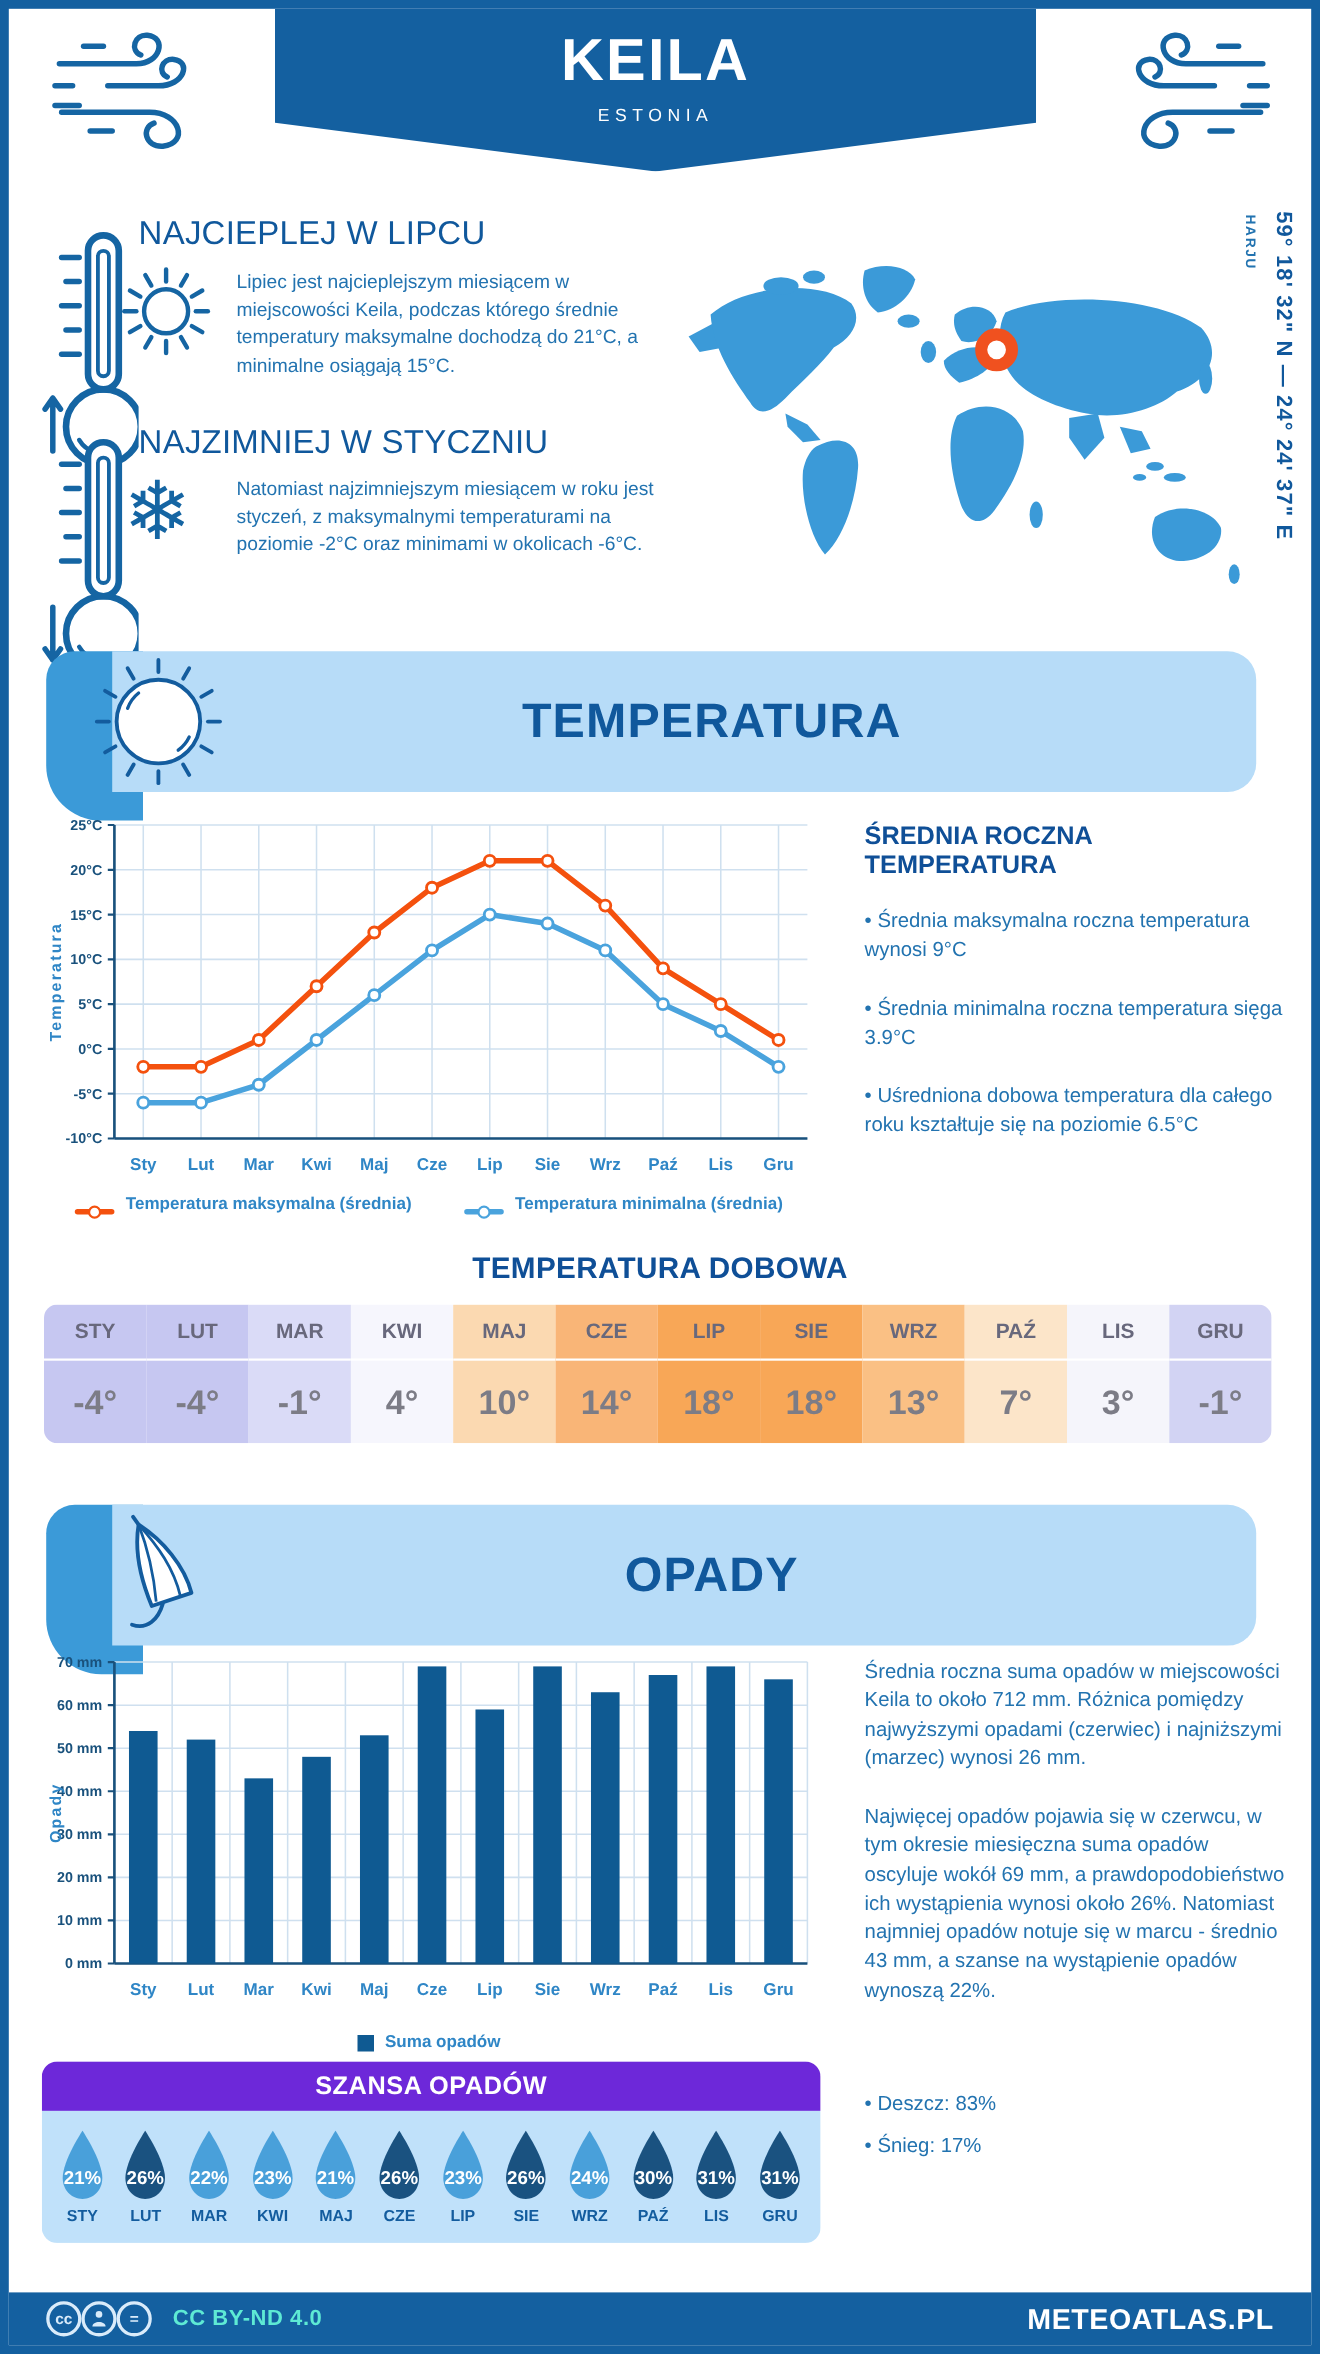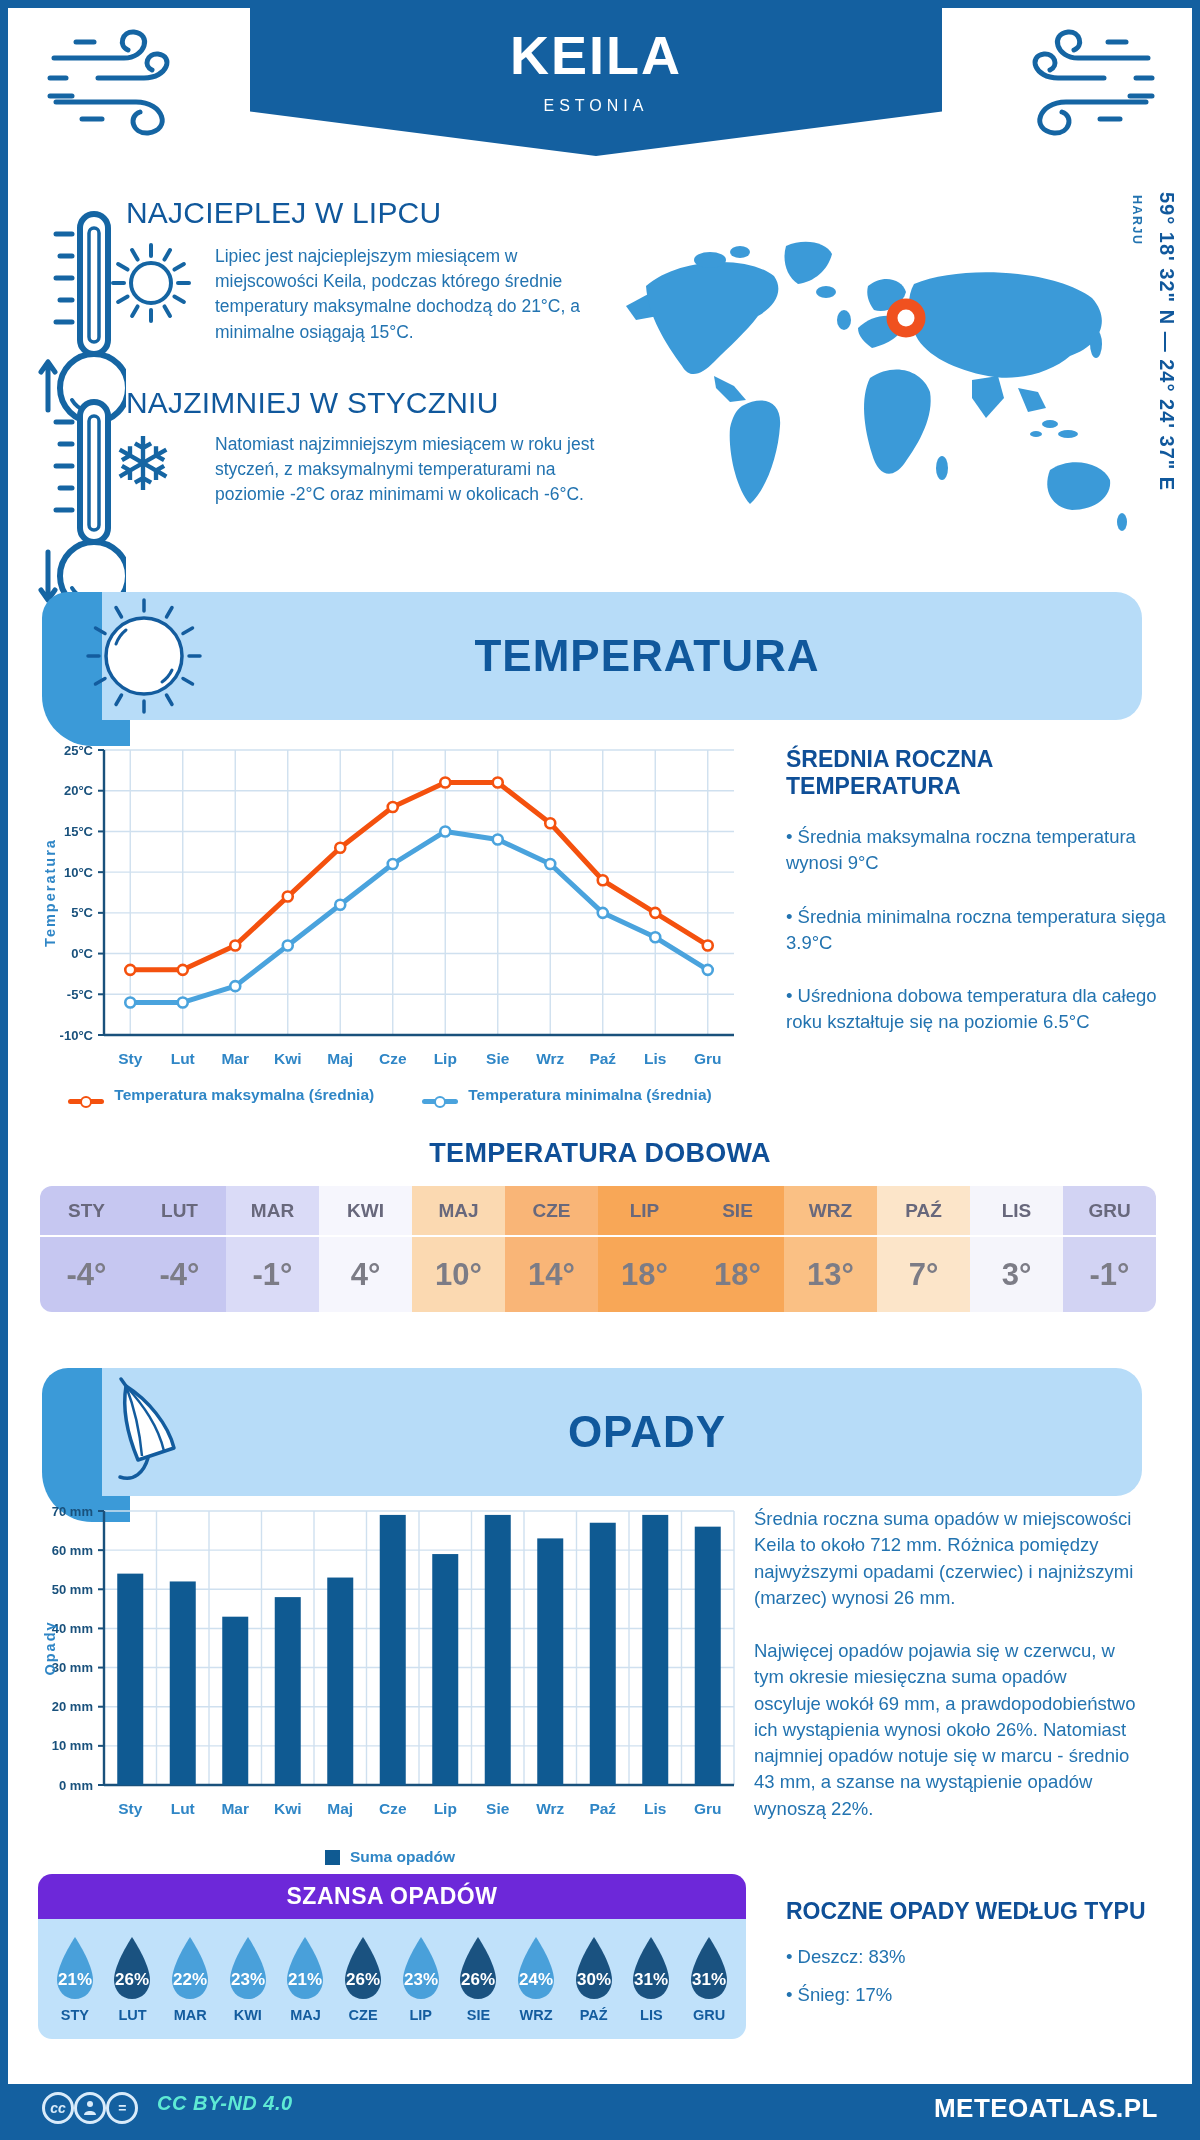--- a/index.html
+++ b/index.html
@@ -42,21 +42,21 @@
   .lg-marker{display:inline-block;width:36px;height:5px;border-radius:3px;position:relative;}
   .lg-marker::after{content:"";position:absolute;left:50%;top:50%;transform:translate(-50%,-50%);
     width:8px;height:8px;border-radius:50%;background:#fff;border:2.5px solid currentColor;}
   .precip-legend{position:absolute;left:32px;top:1840px;width:700px;display:flex;
     justify-content:center;align-items:center;gap:10px;font-size:15.5px;font-weight:700;color:#2f86c6;}
   .pl-square{display:inline-block;width:15px;height:15px;}
   
   .annual{position:absolute;left:778px;top:738px;width:384px;}
   .annual-h,.types-h{font-size:23px;font-weight:700;color:#0f4f97;margin:0 0 24px 0;}
   .annual p{font-size:18.5px;line-height:1.42;color:#2273b0;margin:0 0 27px 0;}
-  .ptext{position:absolute;left:746px;top:1498px;width:384px;}
+  .ptext{position:absolute;left:778px;top:1498px;width:384px;}
   .ptext p{font-size:18.5px;line-height:1.42;color:#2273b0;margin:0 0 27px 0;}
   .types{position:absolute;left:778px;top:1890px;width:384px;}
   .types p{font-size:18.5px;line-height:1.5;color:#2273b0;margin:0 0 10px 0;}
   .types .types-h{margin-bottom:18px;}
   
   .daily-h{position:absolute;top:1130px;left:0;right:0;text-align:center;
     font-size:27px;font-weight:700;color:#0f4f97;letter-spacing:.3px;}
   .temp-table{position:absolute;left:32px;top:1178px;width:1116px;display:flex;
     border-radius:12px;overflow:hidden;}
   .t-col{flex:1;text-align:center;}
@@ -66,21 +66,21 @@
   
   .szansa{position:absolute;left:30px;top:1866px;width:708px;border-radius:14px;overflow:hidden;}
   .szansa-h{height:45px;background:#6d28d9;color:#fff;display:flex;align-items:center;
     justify-content:center;font-size:23px;font-weight:700;letter-spacing:.5px;}
   .szansa-b{background:#c0e1fa;display:flex;justify-content:space-around;padding:15px 8px 16px 8px;}
   .drop-item{display:flex;flex-direction:column;align-items:center;width:54px;}
   .drop-label{margin-top:5px;font-size:14.5px;font-weight:700;color:#135c9e;}
   
   .footer{position:absolute;left:0;right:0;bottom:0;height:48px;background:#1460a0;
     display:flex;align-items:center;justify-content:space-between;padding:0 34px;box-sizing:border-box;}
-  .cc-group{display:flex;font-style:italic;}
+  .cc-group{display:flex;align-items:center;}
   .cc-circle{width:32px;height:32px;border:3px solid #d9ebfa;border-radius:50%;display:flex;
     align-items:center;justify-content:center;font-weight:700;font-size:14px;color:#d9ebfa;box-sizing:border-box;}
   .cc-label{margin-left:19px;font-size:20px;font-weight:700;color:#5eead4;letter-spacing:.5px;}
   .site{font-size:26px;font-weight:700;color:#fff;letter-spacing:.5px;}
   svg{display:block;}
 </style>
 </head>
 <body>
 
 <div class="page">
@@ -464,21 +464,20 @@
     <span class="pl-square" id="pl-square" style="background: rgb(15, 90, 146);"></span>
     <span>Suma opadów</span>
   </div>
 
   <div class="ptext">
     <p>Średnia roczna suma opadów w miejscowości Keila to około 712 mm. Różnica pomiędzy najwyższymi opadami (czerwiec) i najniższymi (marzec) wynosi 26 mm.</p>
     <p>Najwięcej opadów pojawia się w czerwcu, w tym okresie miesięczna suma opadów oscyluje wokół 69 mm, a prawdopodobieństwo ich wystąpienia wynosi około 26%. Natomiast najmniej opadów notuje się w marcu - średnio 43 mm, a szanse na wystąpienie opadów wynoszą 22%.</p>
   </div>
 
   <div class="types">
-    <h3 class="types-h">ROCZNE OPADY WEDŁUG TYPU</h3>
     <p>• Deszcz: 83%</p>
     <p>• Śnieg: 17%</p>
   </div>
 
   <div class="szansa">
     <div class="szansa-h">SZANSA OPADÓW</div>
     <div class="szansa-b" id="drops-row">
         <div class="drop-item">
           <svg viewBox="0 0 50 68" width="50" height="68">
             <path d="M25 3 C25 3 7 30 7 46 C7 57 15 65 25 65 C35 65 43 57 43 46 C43 30 25 3 25 3 Z" fill="#49a0da"></path>

